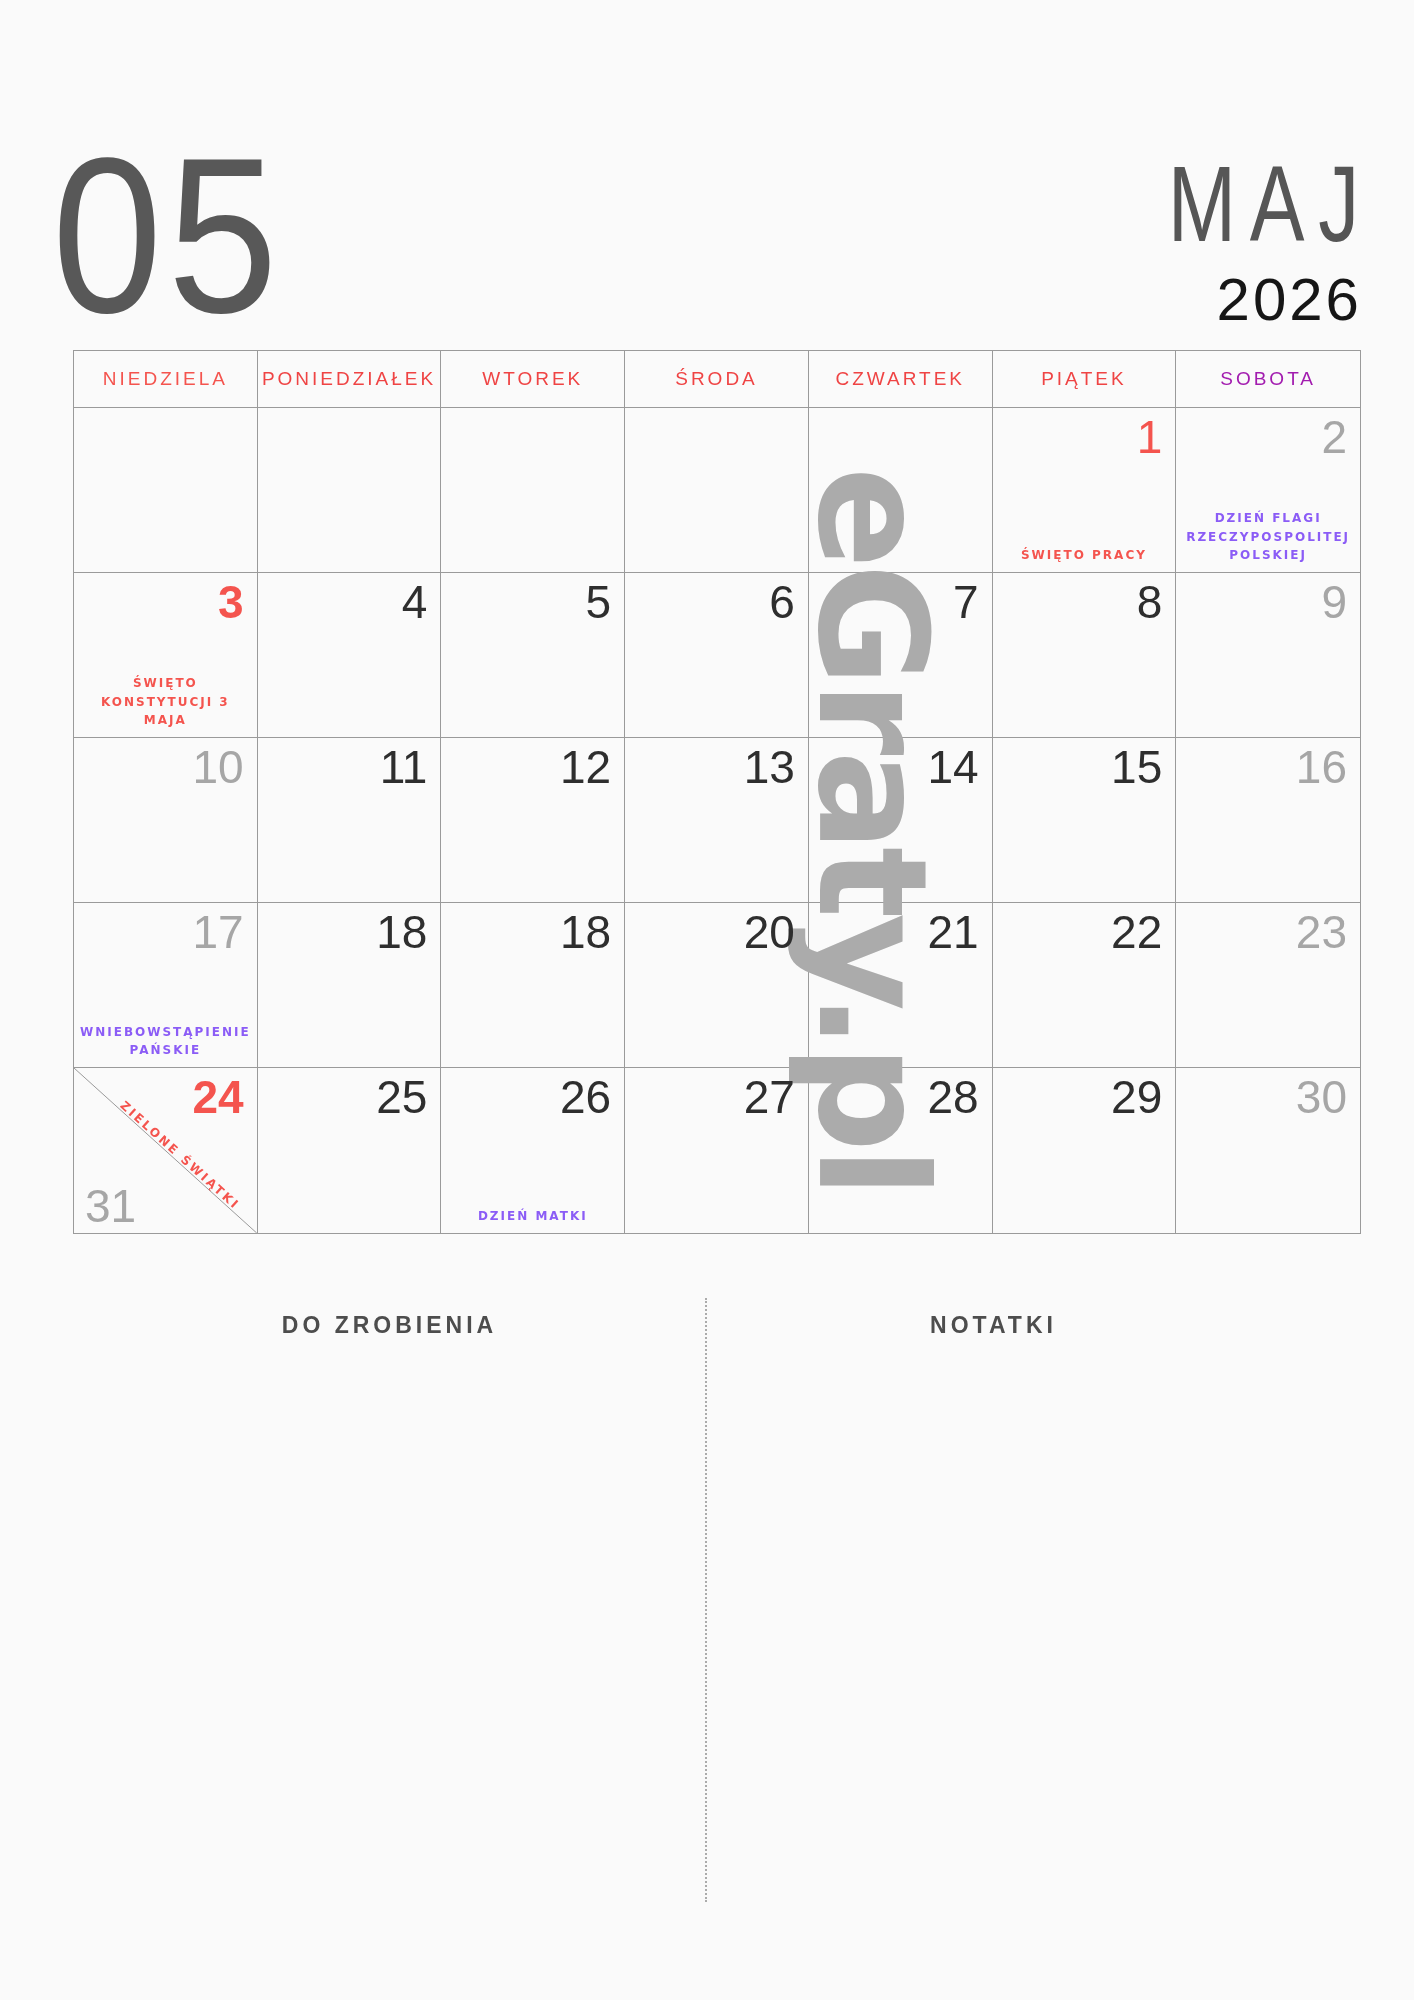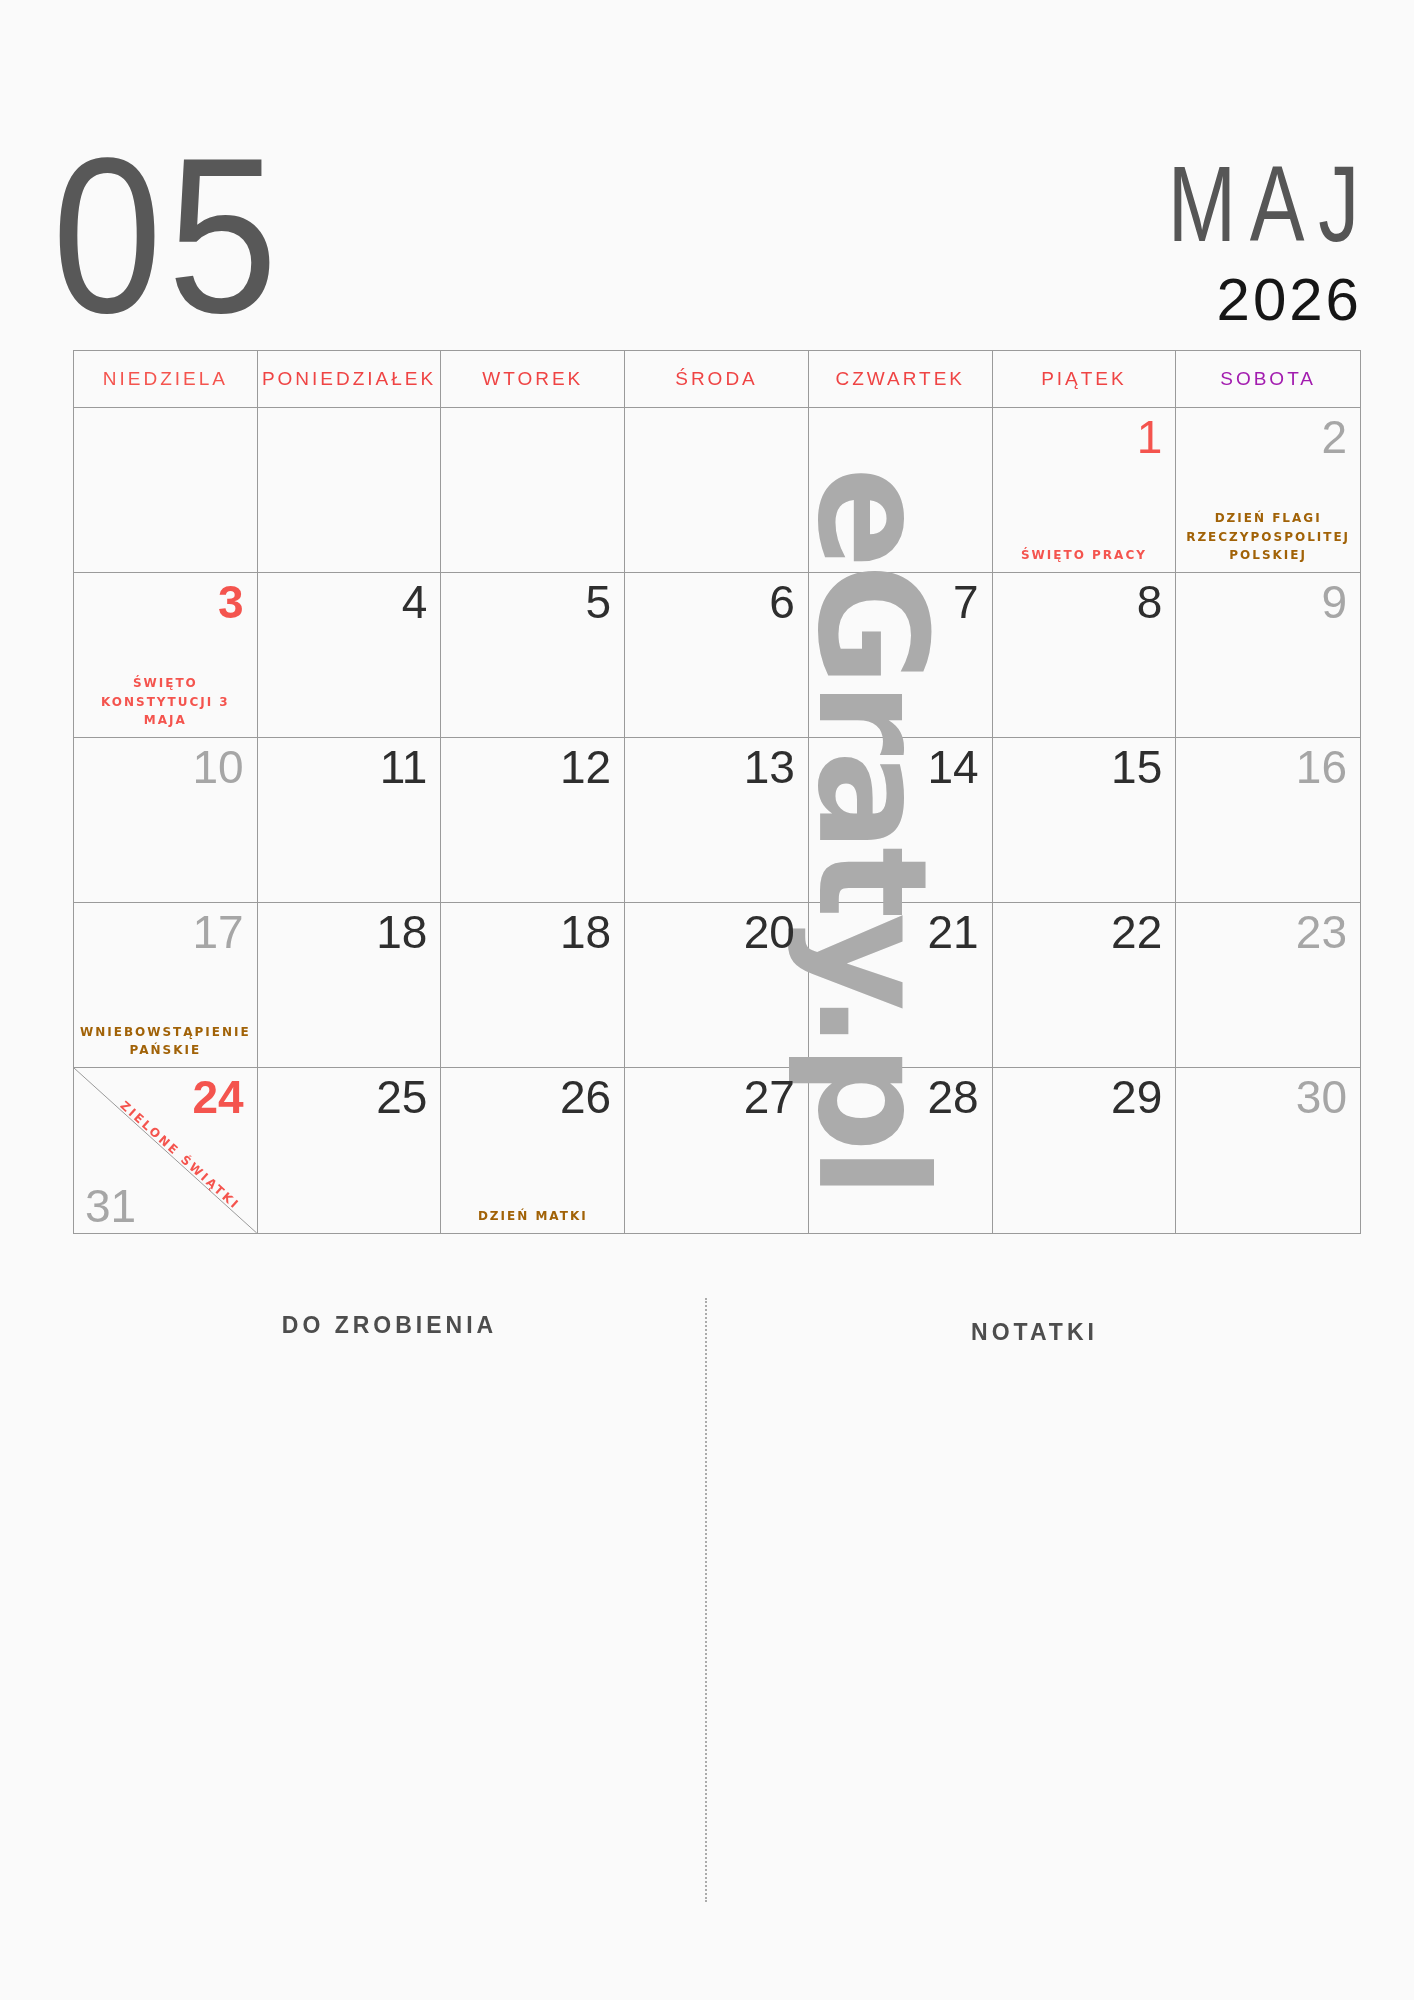--- a/index.html
+++ b/index.html
@@ -56,21 +56,21 @@
   .t-gray{color:#a6a6a6;}
   .t-red{color:#f4544e;}
   .t-redbold{color:#f4544e;font-weight:700;}
   .holiday{
     position:absolute;bottom:7px;left:3px;right:3px;z-index:3;
     text-align:center;font-size:12px;font-weight:700;
     letter-spacing:2px;line-height:1.55;
     font-family:"DejaVu Sans", sans-serif;
   }
   .h-red{color:#f4544e;}
-  .h-purple{color:#a16207;}
+  .h-purple{color:#8b5cf6;}
   .diag-line{position:absolute;left:0;top:0;width:100%;height:100%;z-index:1;}
   .diag-label{
     position:absolute;left:58%;top:54%;z-index:3;
     transform:translate(-50%,-62%) rotate(41.9deg);
     font-size:12px;font-weight:700;letter-spacing:2.5px;white-space:nowrap;
     font-family:"DejaVu Sans", sans-serif;
   }
   
   .watermark{
     position:absolute;left:457px;top:750px;width:830px;height:160px;
@@ -79,21 +79,21 @@
     font-size:150px;line-height:160px;letter-spacing:-5px;
     color:#ababab;text-align:center;
   }
   
   .section-title{
     position:absolute;top:1312px;
     font-size:23px;font-weight:700;letter-spacing:4px;
     color:#4d4d4d;text-align:center;
   }
   .todo-title{left:73px;width:633px;}
-  .notes-title{left:708px;width:653px;margin-top:7px;}
+  .notes-title{left:667px;width:653px;}
   .divider{
     position:absolute;left:705px;top:1298px;height:604px;width:0;
     border-left:2px dotted #ababab;
   }
 </style>
 </head>
 <body>
 
 <div class="month-number">05</div>
 

